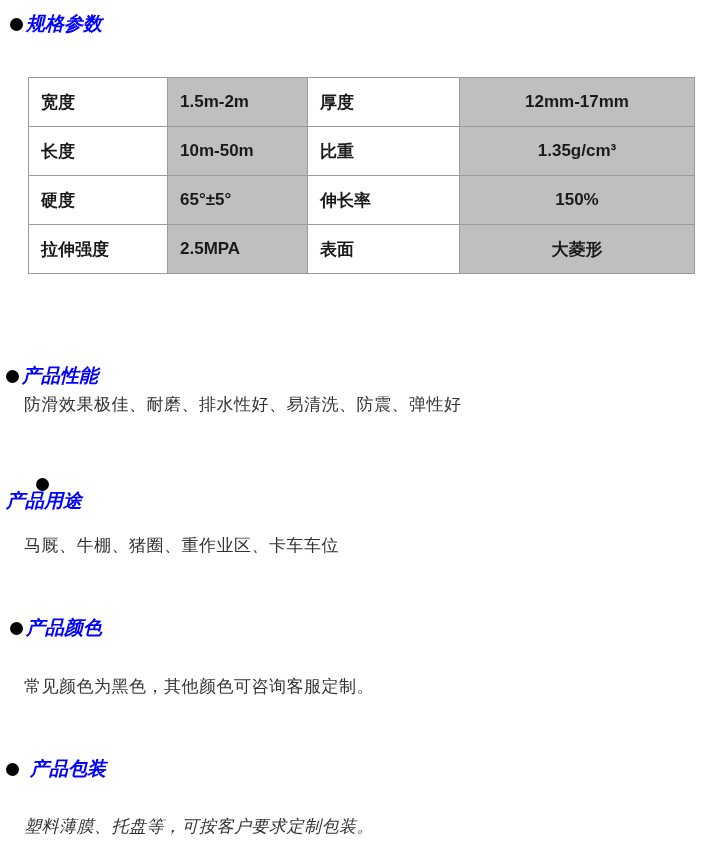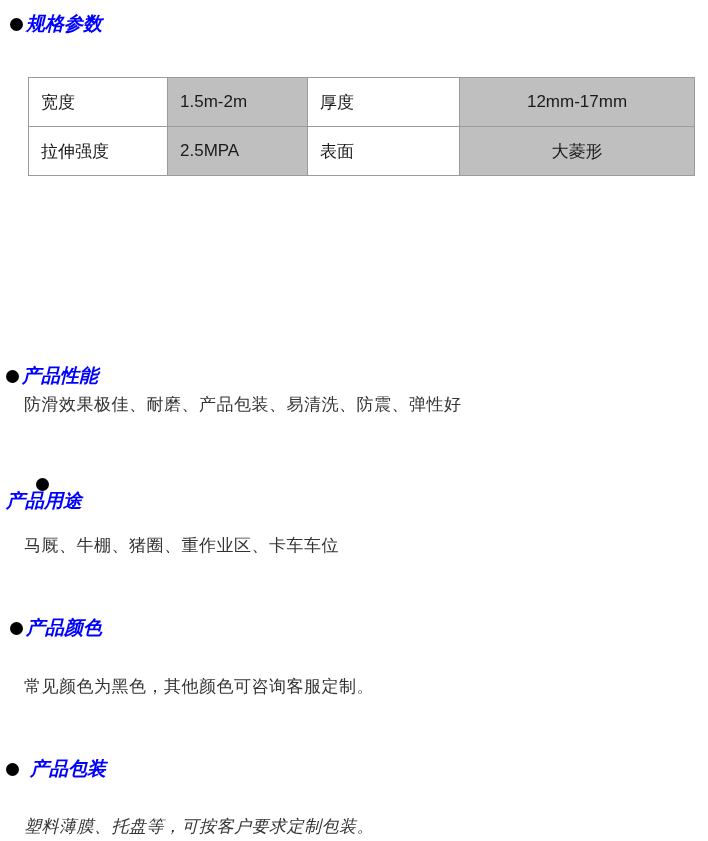--- a/index.html
+++ b/index.html
@@ -64,20 +64,21 @@
   .spec-table-wrap {
     position: absolute;
     left: 28px;
     top: 77px;
     width: 666px;
   }
   table.spec {
     border-collapse: collapse;
     width: 666px;
     table-layout: fixed;
+    font-weight: bold;
   }
   table.spec td {
     border: 1px solid #9b9b9b;
     height: 49px;
     font-size: 17px;
     color: #1a1a1a;
     padding: 0 12px;
     box-sizing: border-box;
     white-space: nowrap;
     overflow: hidden;
@@ -116,34 +117,46 @@
   <div class="spec-table-wrap">
     <table class="spec">
       <tbody>
         <tr>
           <td class="label">宽度</td>
           <td class="value">1.5m-2m</td>
           <td class="label2">厚度</td>
           <td class="value2">12mm-17mm</td>
         </tr>
         <tr>
+          <td class="label">长度</td>
+          <td class="value">10m-50m</td>
+          <td class="label2">比重</td>
+          <td class="value2">1.35g/cm³</td>
+        </tr>
+        <tr>
+          <td class="label">硬度</td>
+          <td class="value">65°±5°</td>
+          <td class="label2">伸长率</td>
+          <td class="value2">150%</td>
+        </tr>
+        <tr>
           <td class="label">拉伸强度</td>
           <td class="value">2.5MPA</td>
           <td class="label2">表面</td>
           <td class="value2">大菱形</td>
         </tr>
       </tbody>
     </table>
   </div>
 
   <div class="section-head head-2">
     <span class="bullet"></span>
     <span>产品性能</span>
   </div>
-  <div class="para para-1">防滑效果极佳、耐磨、产品包装、易清洗、防震、弹性好</div>
+  <div class="para para-1">防滑效果极佳、耐磨、排水性好、易清洗、防震、弹性好</div>
 
   <div class="section-head head-3">
     <span class="bullet"></span>
     <span>产品用途</span>
   </div>
   <div class="para para-2">马厩、牛棚、猪圈、重作业区、卡车车位</div>
 
   <div class="section-head head-4">
     <span class="bullet"></span>
     <span>产品颜色</span>

